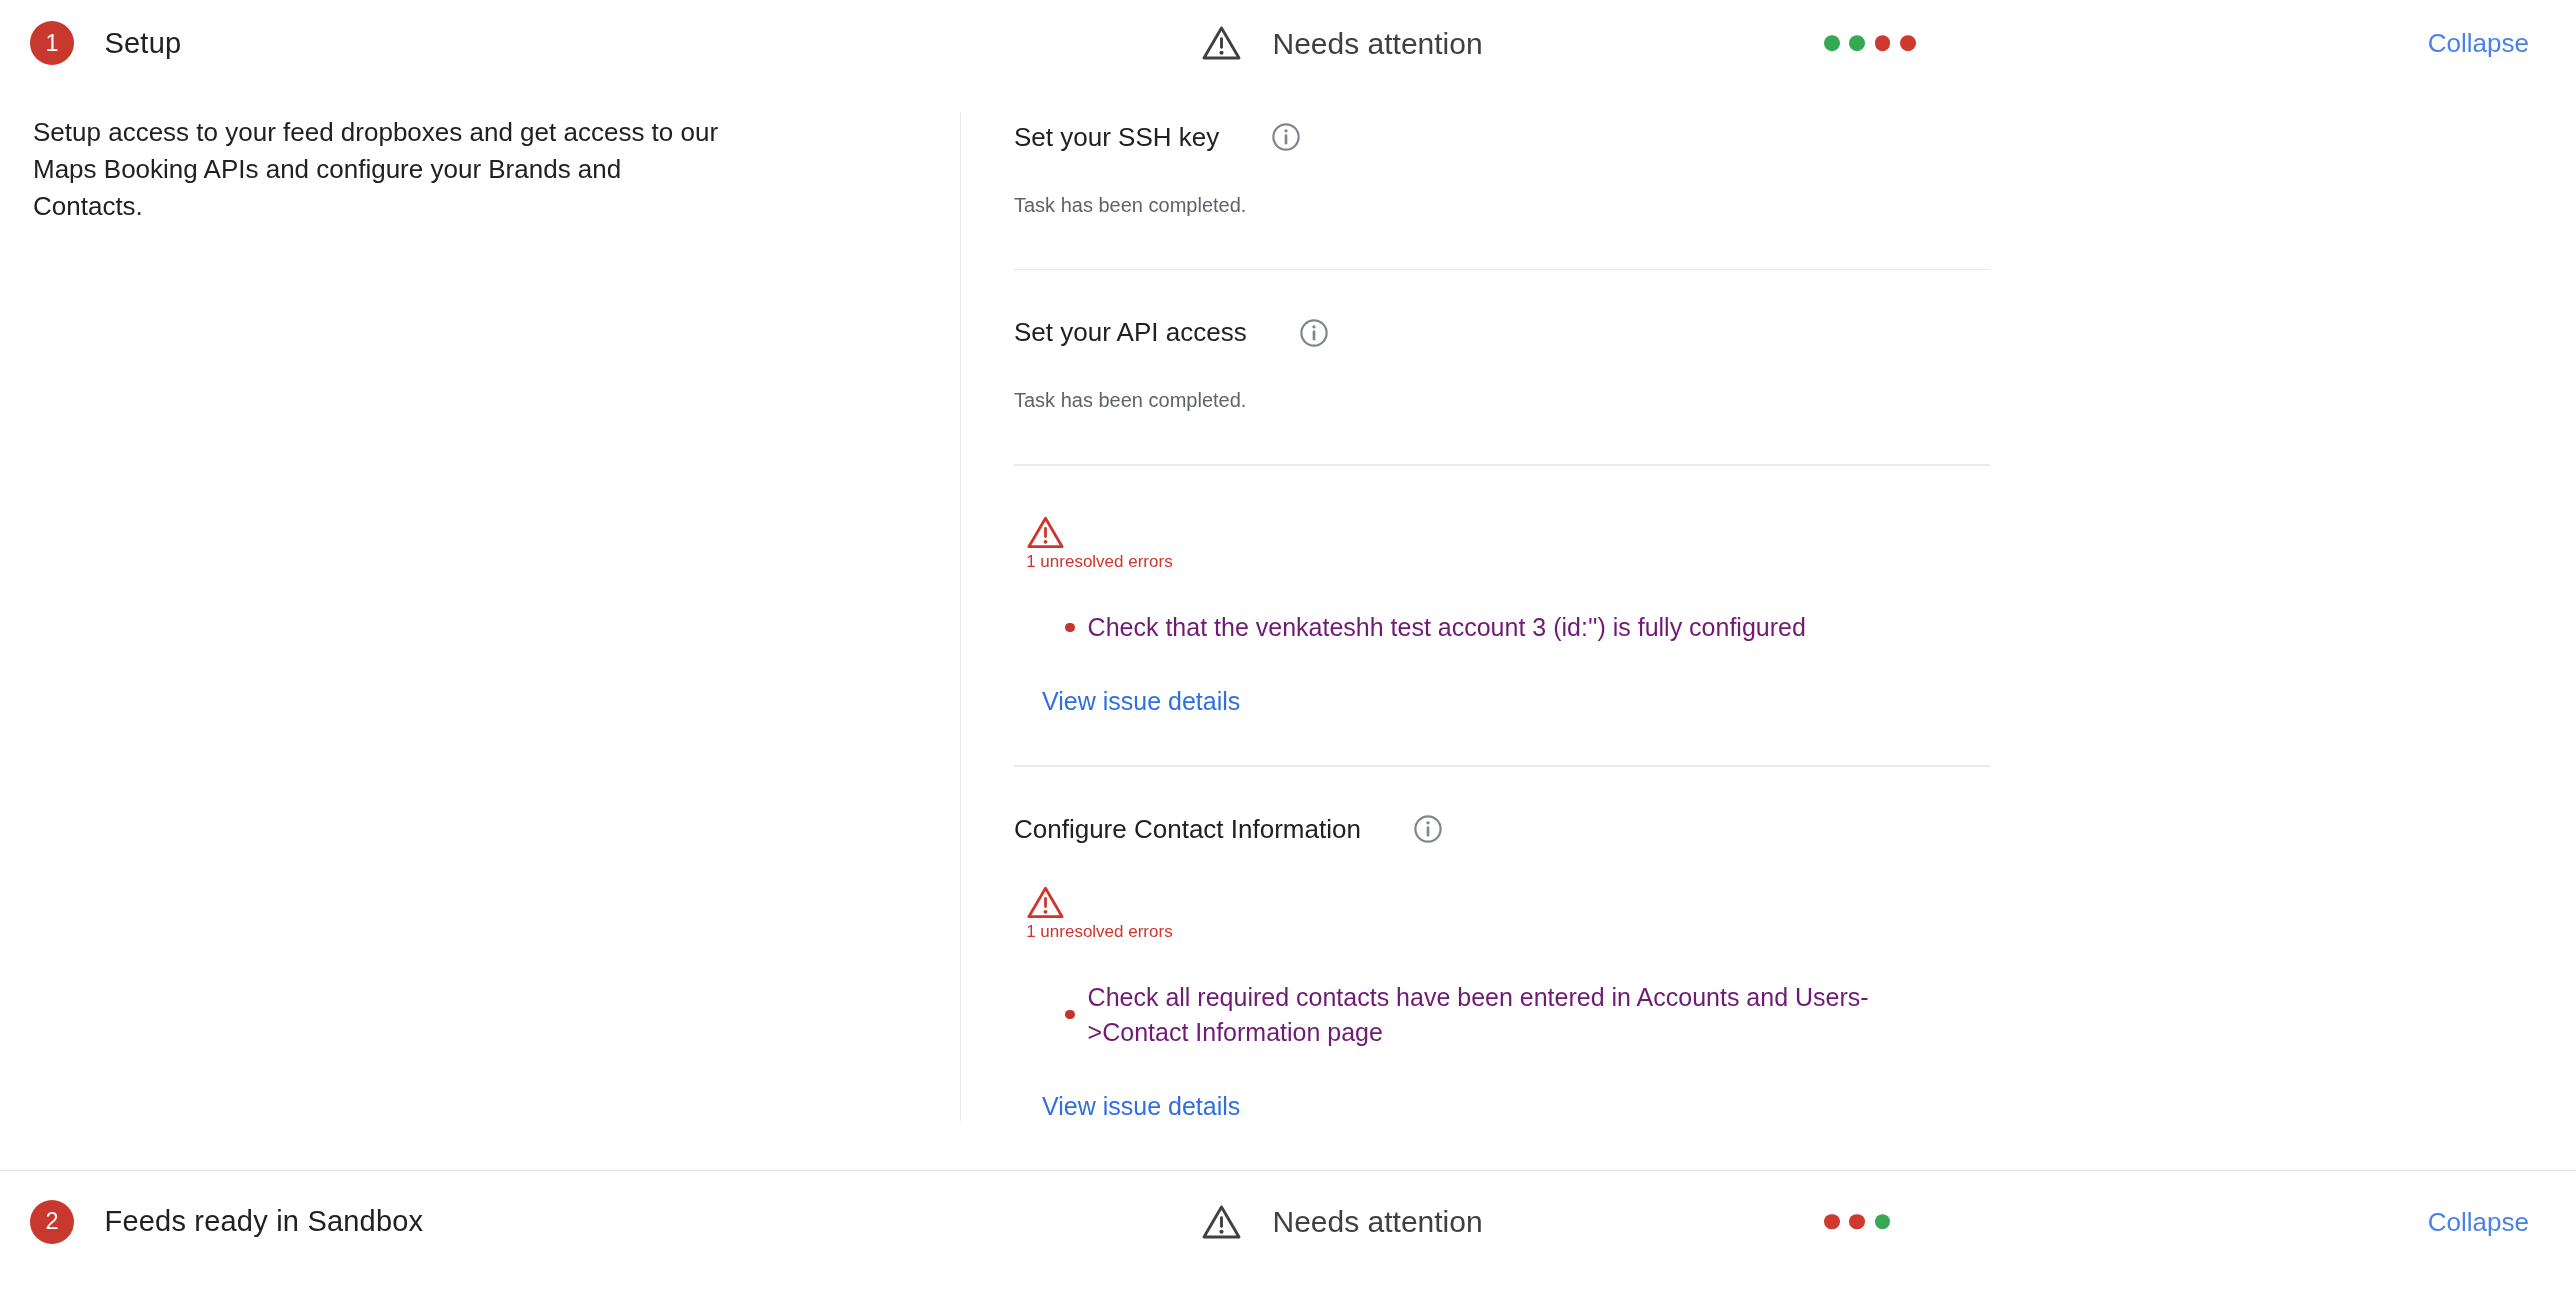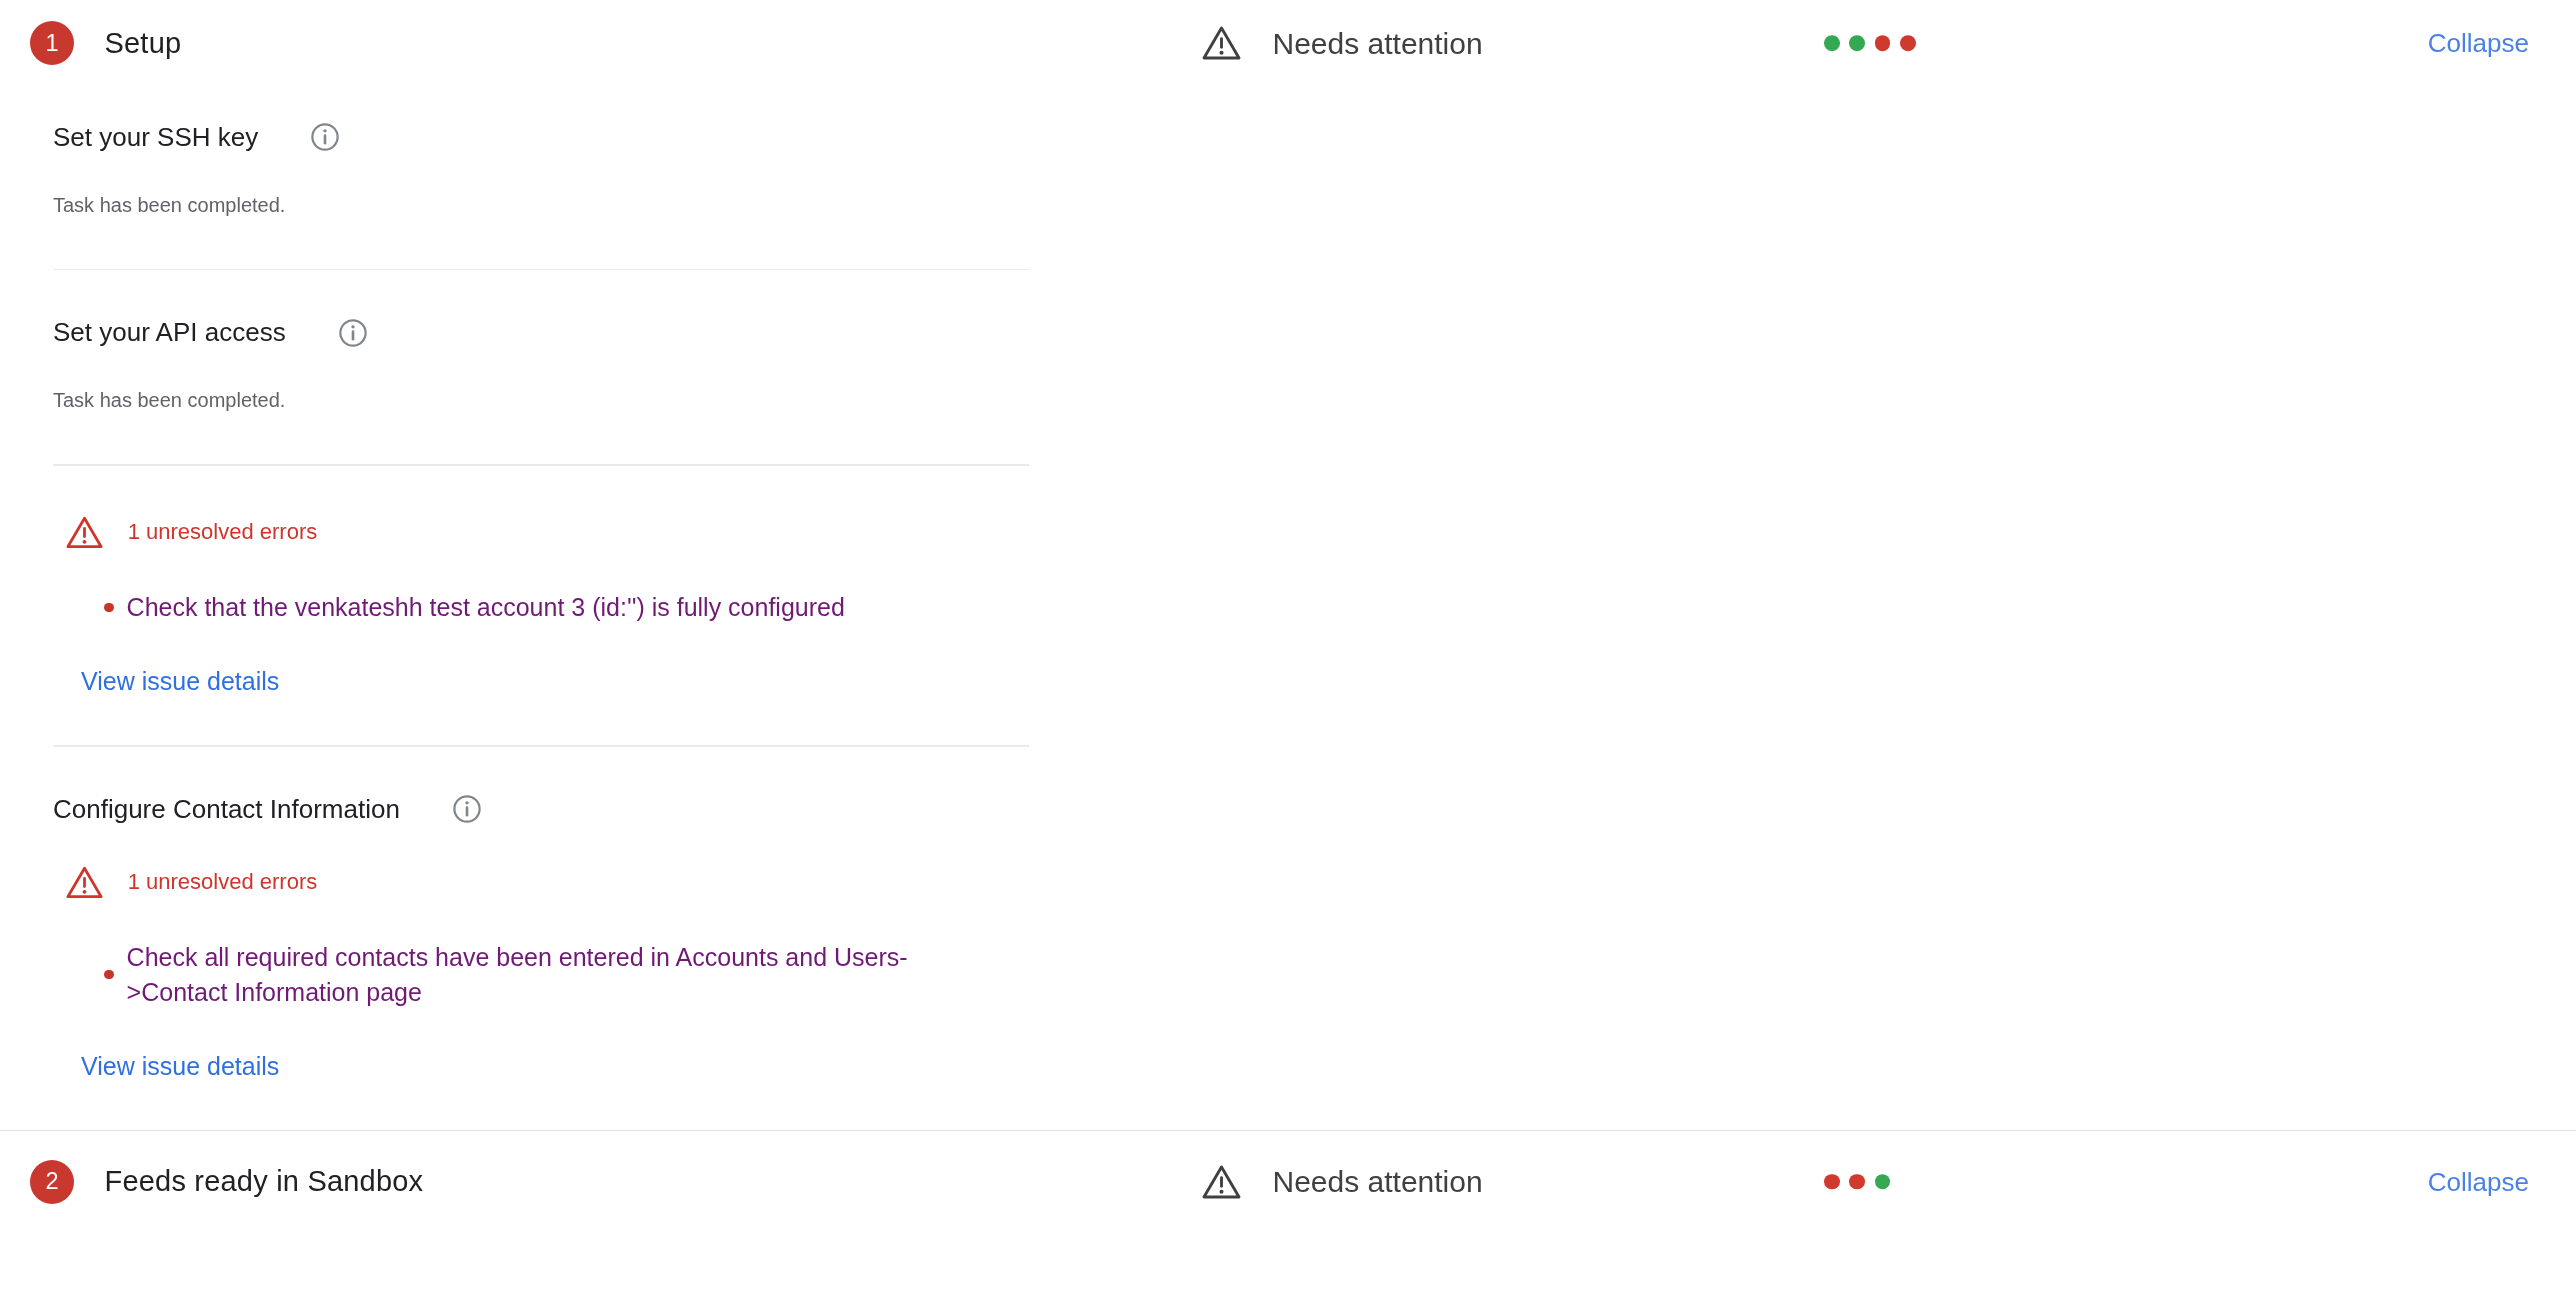--- a/index.html
+++ b/index.html
@@ -42,22 +42,22 @@
   .desc { margin:0; font-size:26px; line-height:37px; color:#202124; }
   .right-col { flex:none; width:976px; padding:9.6px 0 0 53px; }
   .task-title-row { display:flex; align-items:center;gap:32px; }
   .task-title { font-size:26px; font-weight:500; color:#202124; line-height:31px; }
   .info-icon { width:30px; height:30px; margin-left:20px; color:#80868b; cursor:pointer; flex:none; }
   .task-status { margin:37px 0 0 0; font-size:20px; color:#5f6368; line-height:30px; }
   .task-divider { height:1.7px; background:#e8eaed; margin-top:49px; }
   .task { margin-top:47px; }
   .task.first { margin-top:0; }
   .error-summary {
-    display:flex; align-items:center; margin-top:38px; margin-left:12.2px;
-    color:#cf352b; font-size:22px;
+    display:flex; align-items:flex-start; margin-top:38px; margin-left:12.2px;
+    color:#cf352b; font-size:17px;flex-direction:column;
   }
   .error-summary .warn-svg { width:39px; height:39px; margin-right:23.5px; flex:none; }
   .issue-row { display:flex; align-items:center; margin-top:38px; margin-left:51px; max-width:837px; }
   .issue-dot { width:9.6px; height:9.6px; border-radius:50%; background:#c5352b; margin-right:13px; flex:none; }
   .issue-text { font-size:25px; color:#701a75; line-height:35px; }
   .issue-link {
     display:inline-block; margin-top:42px; margin-left:28px;
     font-size:25px; font-weight:500; color:#2f6fe0; cursor:pointer; text-decoration:none;text-align:center;
   }
   .card1 { border-bottom:1.7px solid #e0e0e0; padding-bottom:49px; }
@@ -99,20 +99,27 @@
           <span class="dot green"></span>
           <span class="dot green"></span>
           <span class="dot red"></span>
           <span class="dot red"></span>
         </div>
 
       <a class="collapse-link">Collapse</a>
     </div>
 
     <div class="card-body">
+      <div class="left-col">
+        <p class="desc">
+          <span>Setup access to your feed dropboxes and get access to our</span><br>
+          <span>Maps Booking APIs and configure your Brands and</span><br>
+          <span>Contacts.</span>
+        </p>
+      </div>
 
       <div class="right-col">
 
         <div class="task first">
           <div class="task-title-row">
             <span class="task-title">Set your SSH key</span>
             <svg class="info-icon" viewBox="0 0 34 34">
                 <use href="#info-shape"></use>
               </svg>
           </div>

